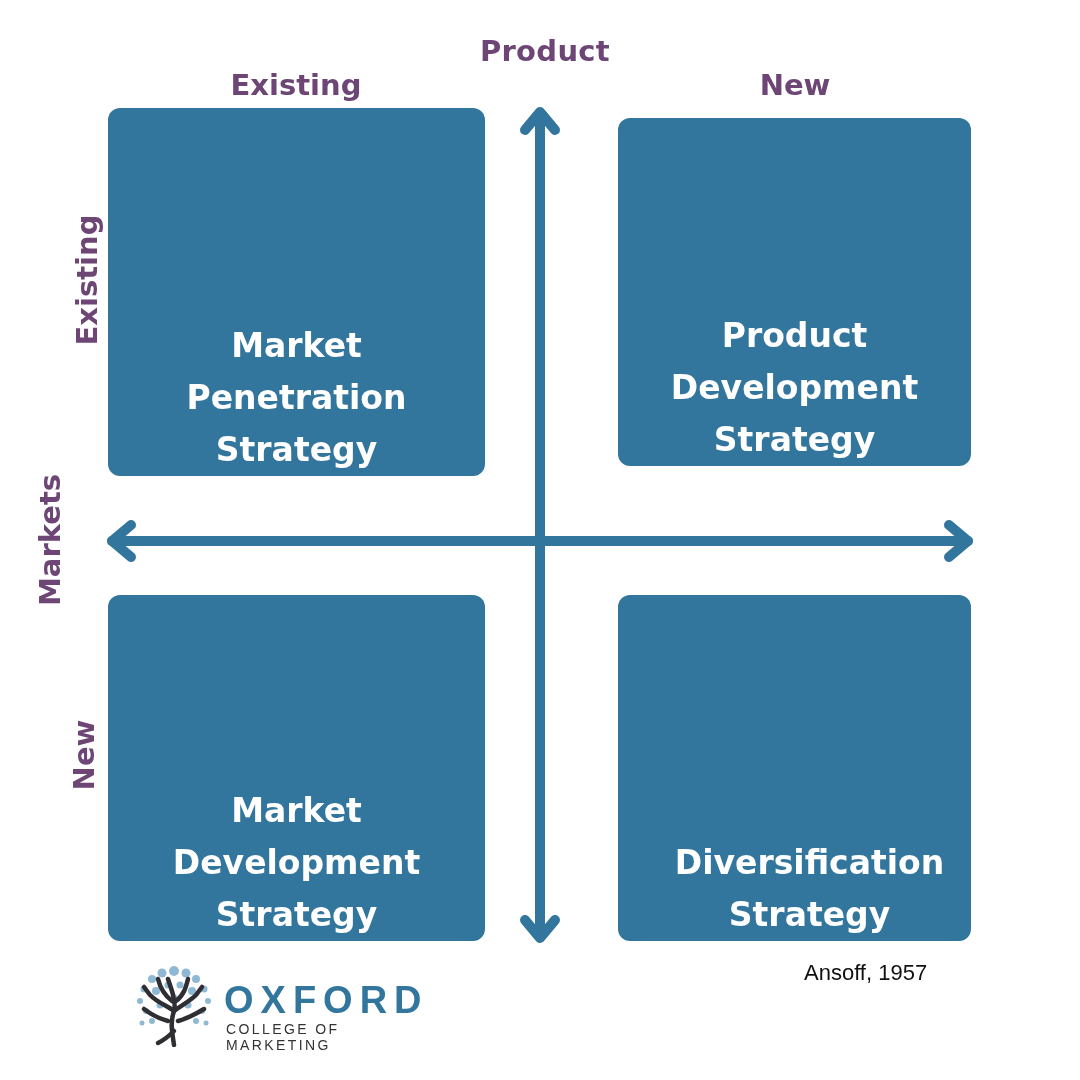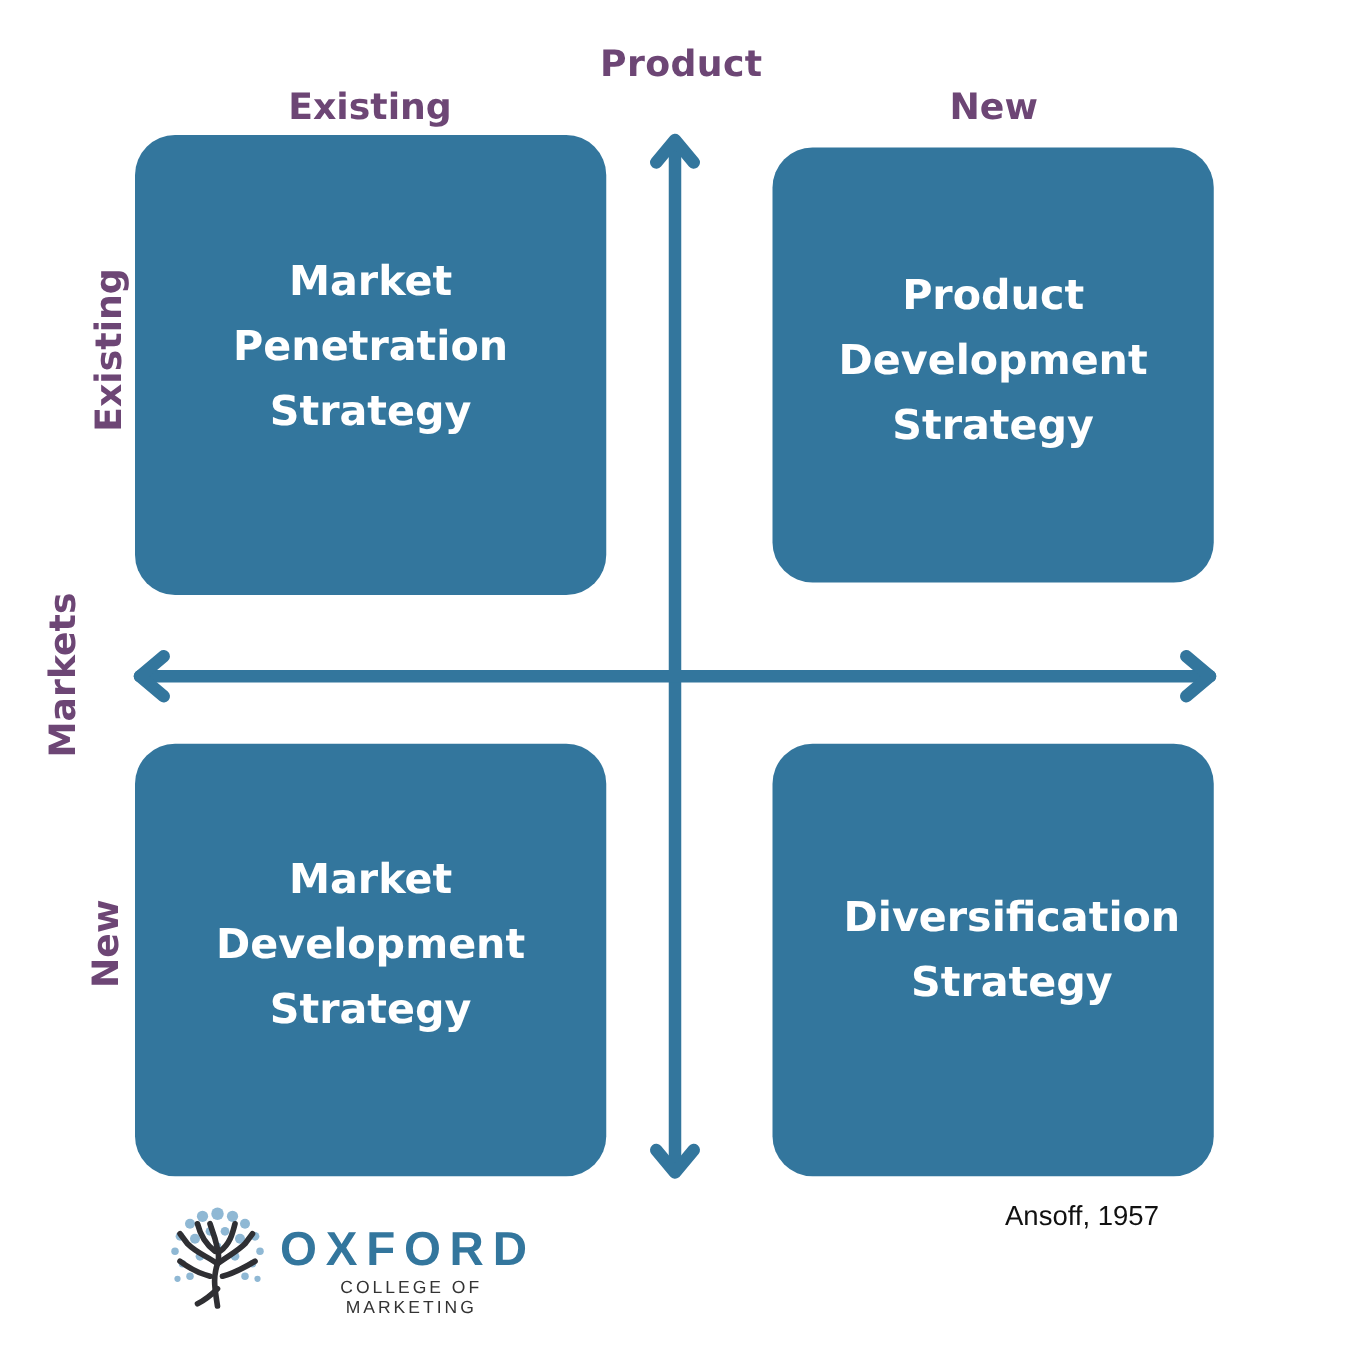--- a/index.html
+++ b/index.html
@@ -19,41 +19,41 @@
     .col-label.new { left: 675px; }
     .rot {
       position: absolute; font-size: 29px; white-space: nowrap;
       transform: rotate(-90deg); transform-origin: center center;
     }
     .row-label-existing { left: 0; top: 260px; width: 176px; height: 40px; text-align: center; line-height: 40px; margin-left: -1px; }
     .markets-label { left: -35px; top: 520px; width: 170px; height: 40px; text-align: center; line-height: 40px; }
     .row-label-new { left: 24px; top: 735px; width: 120px; height: 40px; text-align: center; line-height: 40px; }
 
     .box {
-      position: absolute; background: #33769d; border-radius: 32px;
-      display: flex; align-items: center; justify-content: center; text-align: center;
+      position: absolute; background: #33769d; border-radius: 12px;
+      display: flex; align-items: flex-end; justify-content: center; text-align: center;
       color: #ffffff; font-weight: bold; font-size: 33px; line-height: 52px;
     }
     .box .box-text { white-space: pre-line; }
     .box.tl { left: 108px; top: 108px; width: 377px; height: 368px; }
     .box.tr { left: 618px; top: 118px; width: 353px; height: 348px; }
     .box.bl { left: 108px; top: 595px; width: 377px; height: 346px; }
     .box.br { left: 618px; top: 595px; width: 353px; height: 346px; }
     .box.tl .box-text { margin-top: -30px; }
     .box.tr .box-text { margin-top: -8px; }
     .box.bl .box-text { margin-top: -26px; }
     .box.br .box-text { margin-top: -16px; margin-left: 30px; }
 
     .axes { position: absolute; left: 0; top: 0; width: 1080px; height: 1080px; pointer-events: none; }
 
     .citation {
       position: absolute; left: 804px; top: 960px; font-size: 22px; color: #111111;
       font-family: "Liberation Sans", sans-serif;
     }
-    .logo { position: absolute; left: 132px; top: 965px; width: 300px; height: 80px; text-align: center; }
+    .logo { position: absolute; left: 132px; top: 965px; width: 300px; height: 80px; }
     .logo-tree { position: absolute; left: 0; top: 0; width: 84px; height: 82px; }
     .logo-word {
       position: absolute; left: 92px; top: 14px; font-size: 38px; font-weight: bold;
       color: #33769d; letter-spacing: 7px; font-family: "Liberation Sans", sans-serif;
     }
     .logo-sub {
       position: absolute; left: 94px; top: 56px; font-size: 14px; color: #333333;
       letter-spacing: 2.4px; font-family: "Liberation Sans", sans-serif;
     }
   </style>

